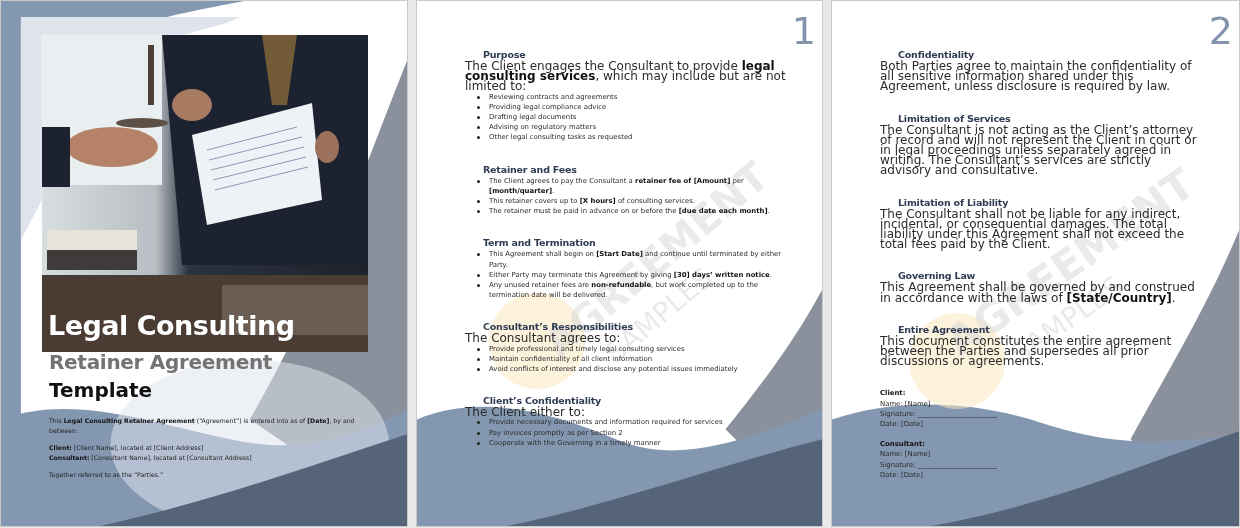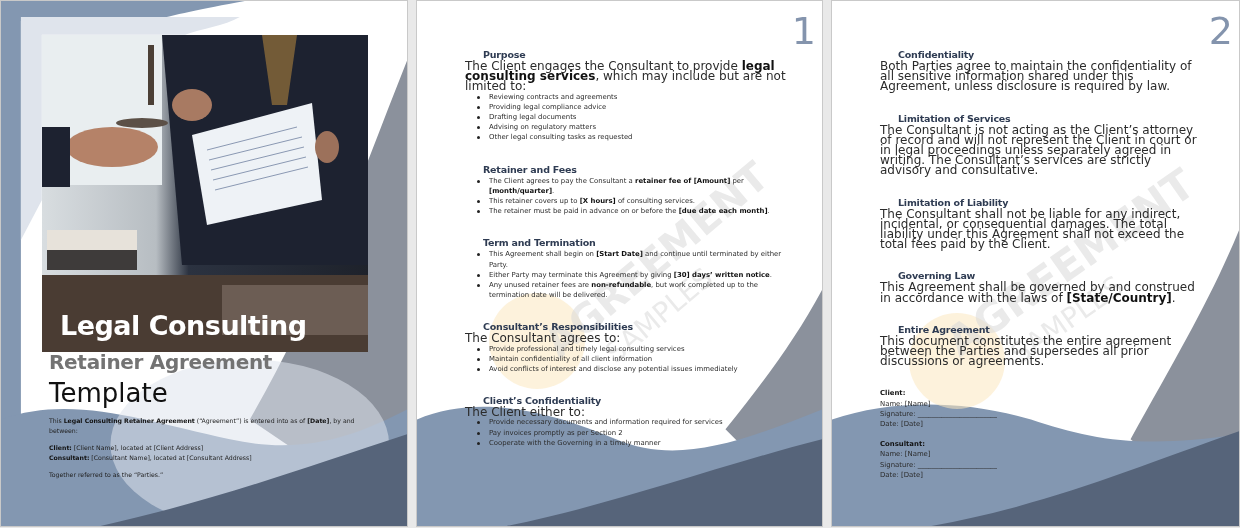--- a/index.html
+++ b/index.html
@@ -21,32 +21,32 @@
   #page-2 { left: 831px; width: 409px; }
 
   .bg-svg { position: absolute; left: 0; top: 0; width: 100%; height: 100%; z-index: 0; }
 
   
   .cover-photo {
     position: absolute; left: 41px; top: 34px; width: 326px; height: 317px;
     z-index: 1; overflow: hidden;
   }
   .cover-title-1 {
-    position: absolute; left: 59px; top: 309px; z-index: 3;
+    position: absolute; left: 47px; top: 309px; z-index: 3;
     font-family: "DejaVu Sans", sans-serif; font-weight: bold;
     font-size: 27px; color: #ffffff; letter-spacing: -0.5px; white-space: nowrap;
   }
   .cover-title-2 {
     position: absolute; left: 48px; top: 349px; z-index: 3;
     font-weight: bold; font-size: 20px; color: #737373; 
     letter-spacing: -0.3px; white-space: nowrap;
   }
   .cover-title-3 {
     position: absolute; left: 48px; top: 377px; z-index: 3;
-    font-size: 26px; color: #111; font-weight: normal; white-space: nowrap;
+    font-size: 20px; color: #111; font-weight: bold; white-space: nowrap;
   }
   .cover-body {
     position: absolute; left: 48px; top: 415px; z-index: 3; width: 320px;
     font-size: 6.2px; line-height: 9.5px; color: #222;
   }
   .cover-body p { margin: 0 0 8px 0; }
 
   
   .page-num {
     position: absolute; z-index: 3; top: 8px;

